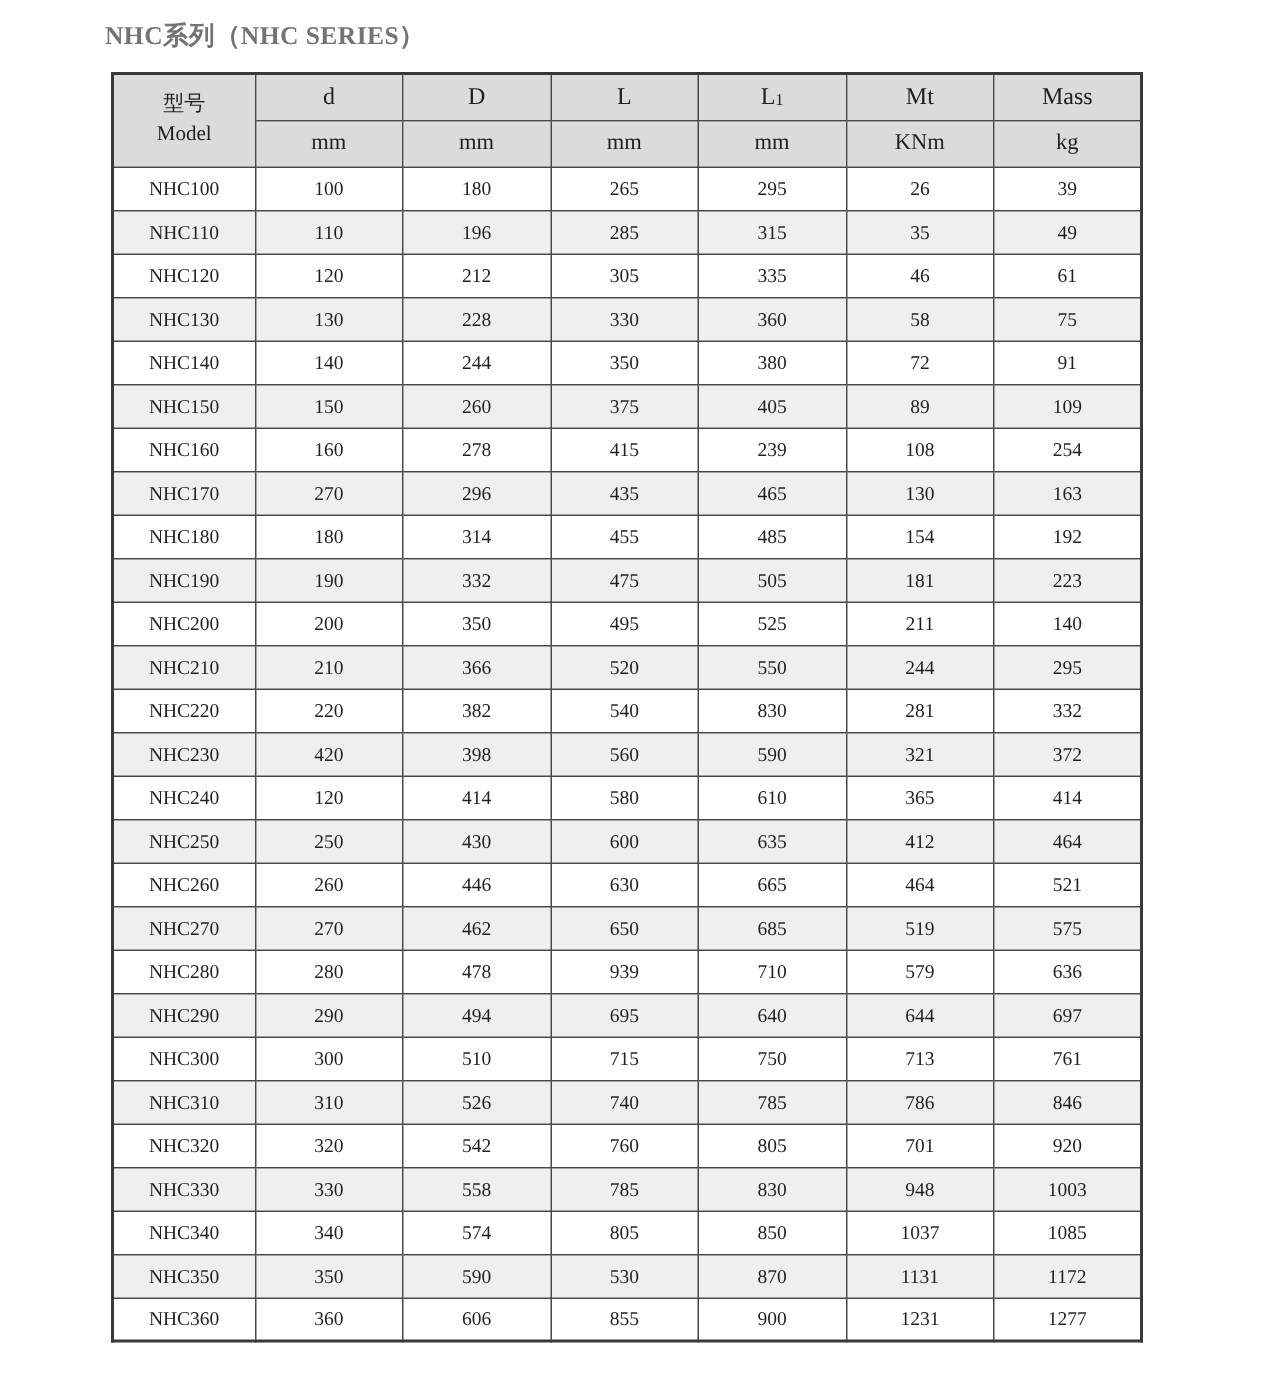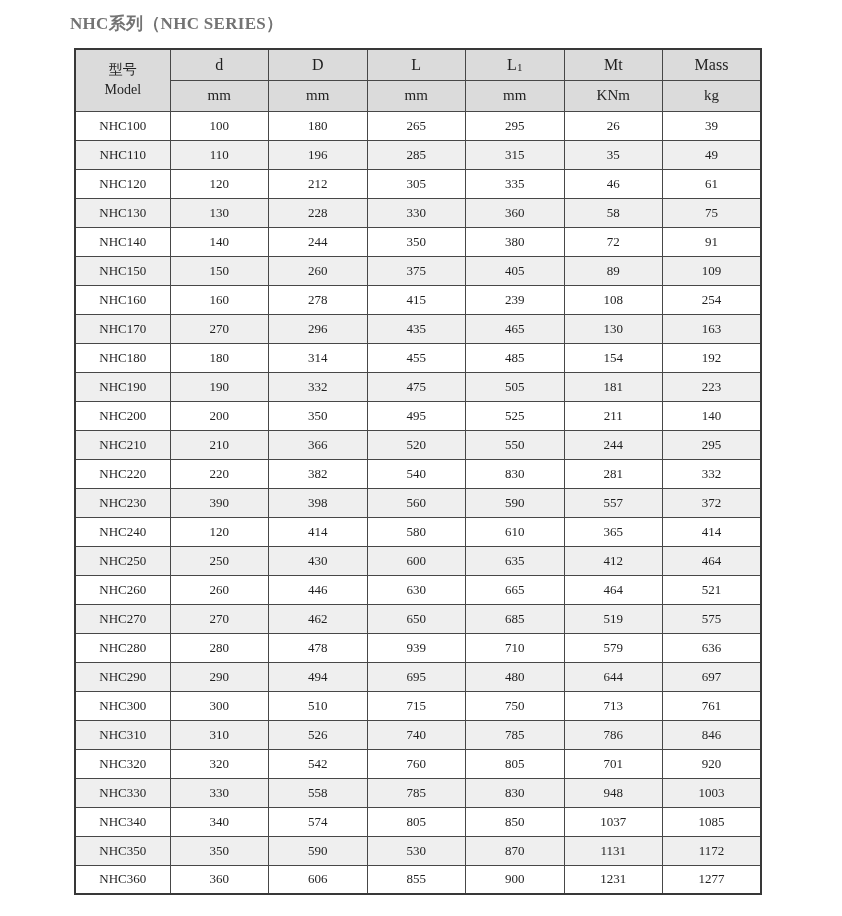--- a/index.html
+++ b/index.html
@@ -223,25 +223,25 @@
           <td>NHC220</td>
           <td>220</td>
           <td>382</td>
           <td>540</td>
           <td>830</td>
           <td>281</td>
           <td>332</td>
         </tr>
         <tr class="alt">
           <td>NHC230</td>
-          <td>390</td>
+          <td>420</td>
           <td>398</td>
           <td>560</td>
           <td>590</td>
-          <td>557</td>
+          <td>321</td>
           <td>372</td>
         </tr>
         <tr>
           <td>NHC240</td>
           <td>120</td>
           <td>414</td>
           <td>580</td>
           <td>610</td>
           <td>365</td>
           <td>414</td>
@@ -280,21 +280,21 @@
           <td>939</td>
           <td>710</td>
           <td>579</td>
           <td>636</td>
         </tr>
         <tr class="alt">
           <td>NHC290</td>
           <td>290</td>
           <td>494</td>
           <td>695</td>
-          <td>480</td>
+          <td>640</td>
           <td>644</td>
           <td>697</td>
         </tr>
         <tr>
           <td>NHC300</td>
           <td>300</td>
           <td>510</td>
           <td>715</td>
           <td>750</td>
           <td>713</td>

